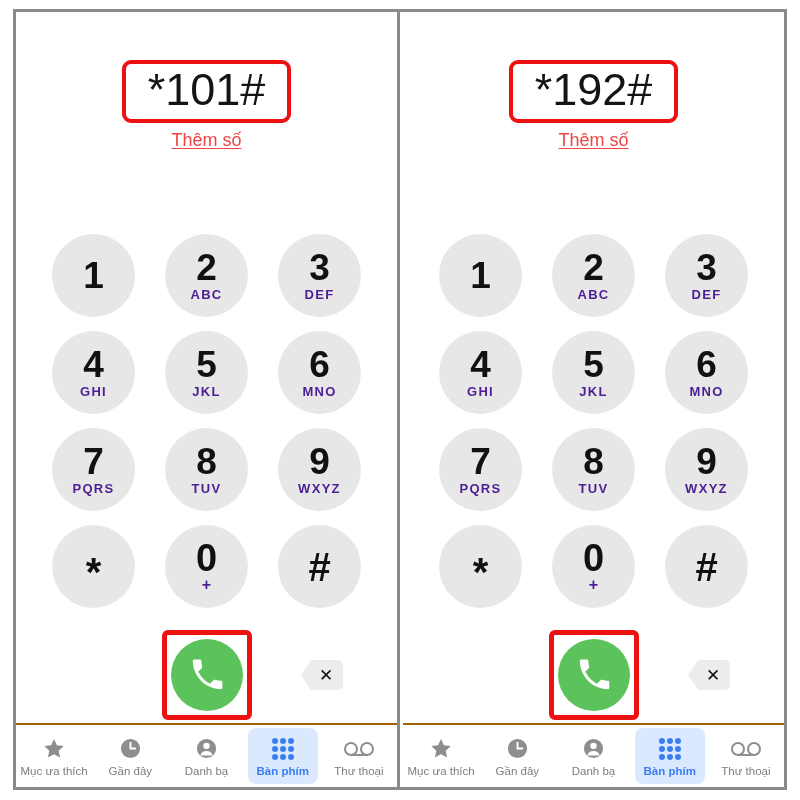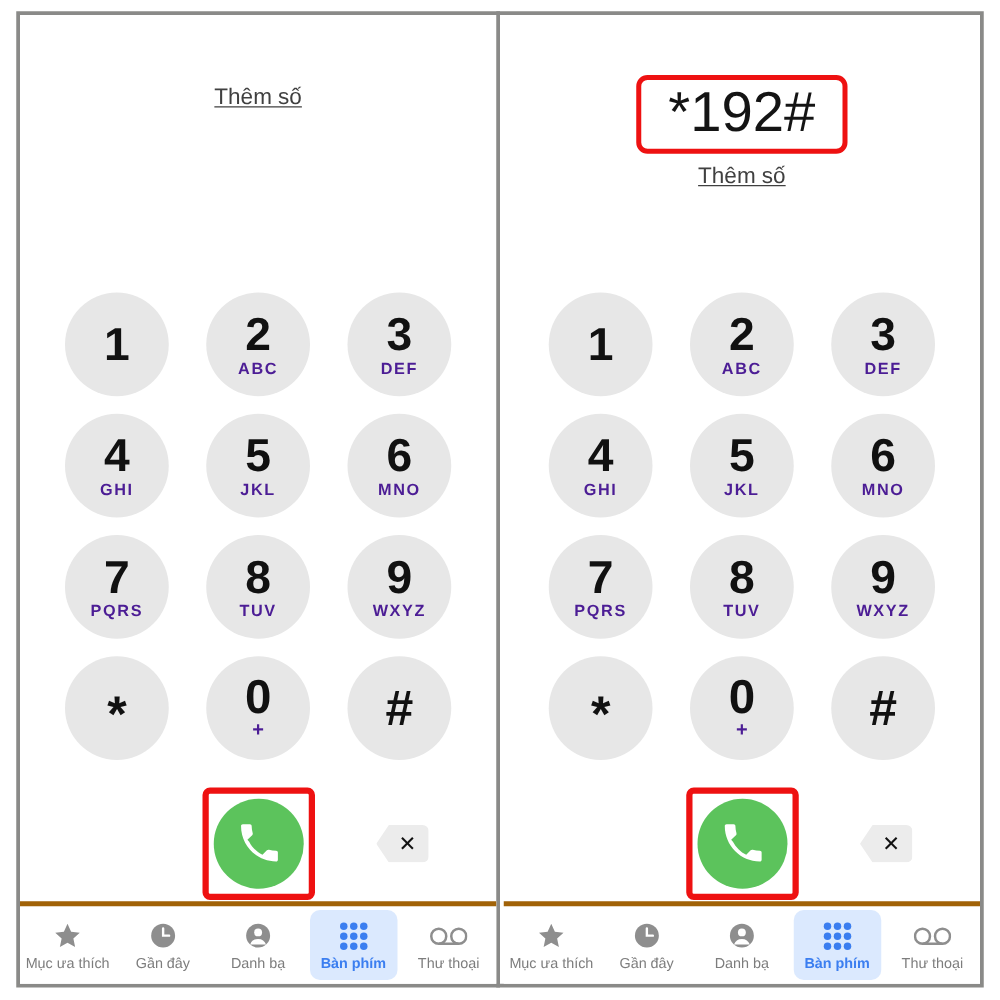--- a/index.html
+++ b/index.html
@@ -57,21 +57,21 @@
     font-weight:400;
     color:#141414;
     letter-spacing:0px;
     font-family:"Liberation Sans","DejaVu Sans",sans-serif;
     white-space:nowrap;
     display:block;
   }
   .addnum{
     margin-top:7px;
     font-size:18px;
-    color:#404040;
+    color:#ef4444;
     text-decoration:underline;
     text-underline-offset:2px;
     cursor:pointer;
   }
 
   
   .keypad{
     position:absolute;
     top:222px;left:0;width:100%;
     display:flex;flex-direction:column;
@@ -156,21 +156,21 @@
     position:relative;
     font-size:17px;font-weight:bold;color:#111111;
     line-height:1;margin-left:8px;
   }
 
   
   .tabbar{
     position:absolute;
     bottom:0px;left:0;
     width:100%;height:62px;
-    border-top:4px solid #a16207;
+    border-top:2px solid #a16207;
     display:flex;
     align-items:center;
     background:#ffffff;
   }
   .tab{
     flex:1;
     height:56px;
     display:flex;flex-direction:column;
     align-items:center;justify-content:center;
     row-gap:3px;
@@ -211,20 +211,23 @@
 </head>
 <body>
 
 <div class="stage">
   <div class="frame"></div>
   <div class="divider"></div>
 
   <div class="panel left">
 
     <div class="numwrap">
+      <div class="numbox">
+        <span class="digits">*101#</span>
+      </div>
       <div class="addnum">Thêm số</div>
     </div>
 
     <div class="keypad">
       <div class="kprow">
         <div class="key nosub">
           <span class="kdigit">1</span>
         </div>
         <div class="key">
           <span class="kdigit">2</span>

